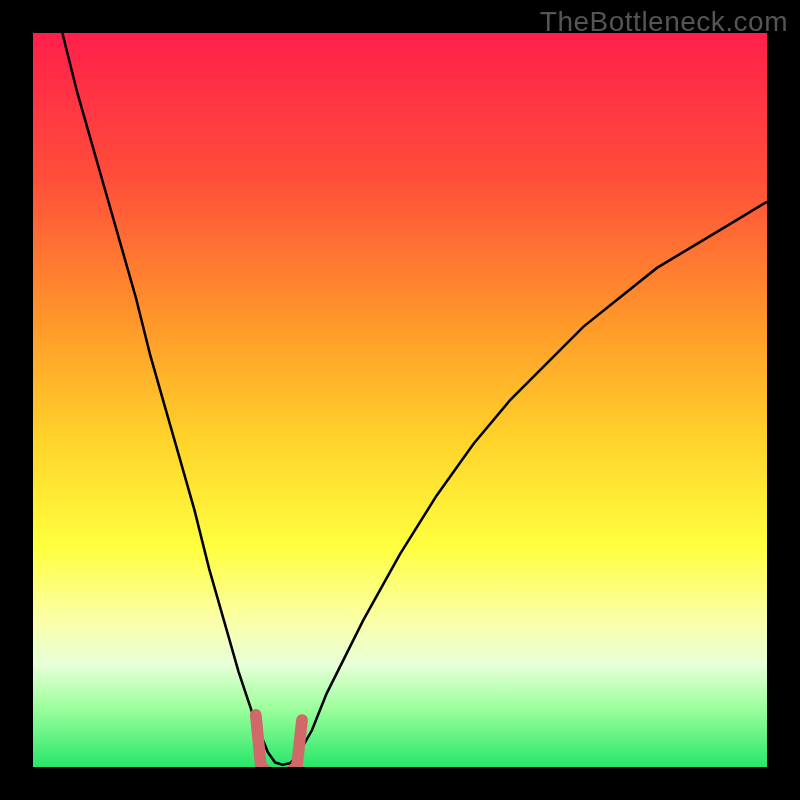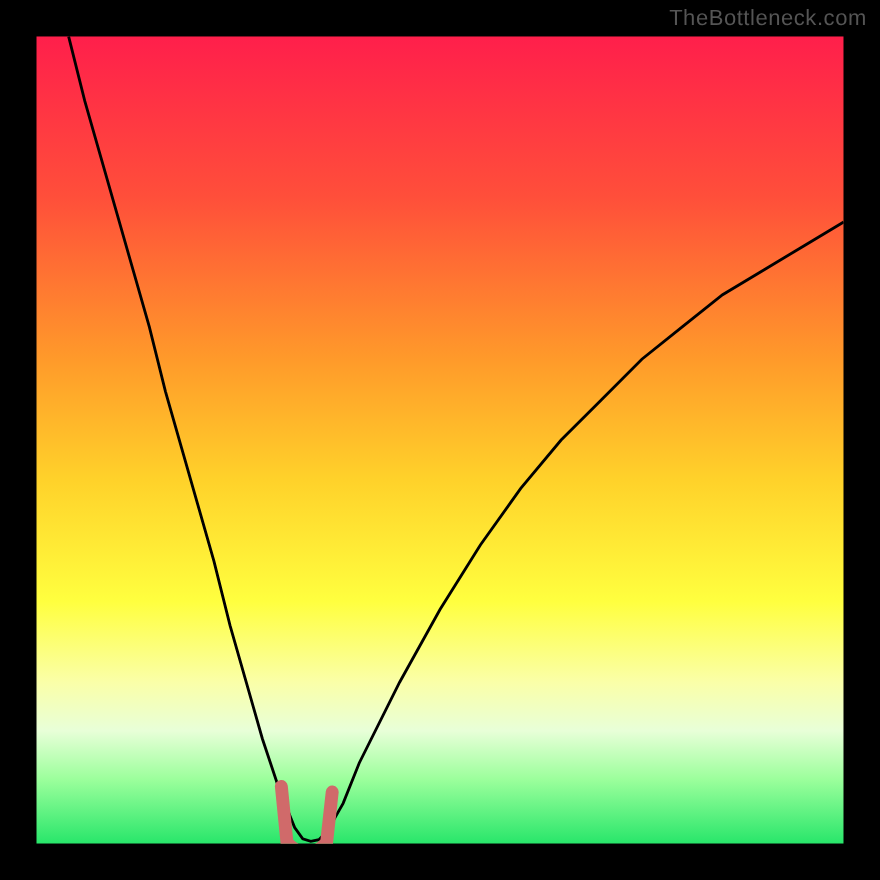--- a/index.html
+++ b/index.html
@@ -9,21 +9,21 @@
     height: 800px;
     background: #000;
     position: relative;
     font-family: Arial, Helvetica, sans-serif;
   }
   .watermark {
     position: absolute;
     top: 6px;
     right: 12px;
     color: #555;
-    font-size: 20px;
+    font-size: 28px;
     letter-spacing: 0.5px;
     z-index: 10;
   }
   .plot-frame {
     position: absolute;
     left: 33px;
     top: 33px;
     width: 734px;
     height: 734px;
     background: #000;

